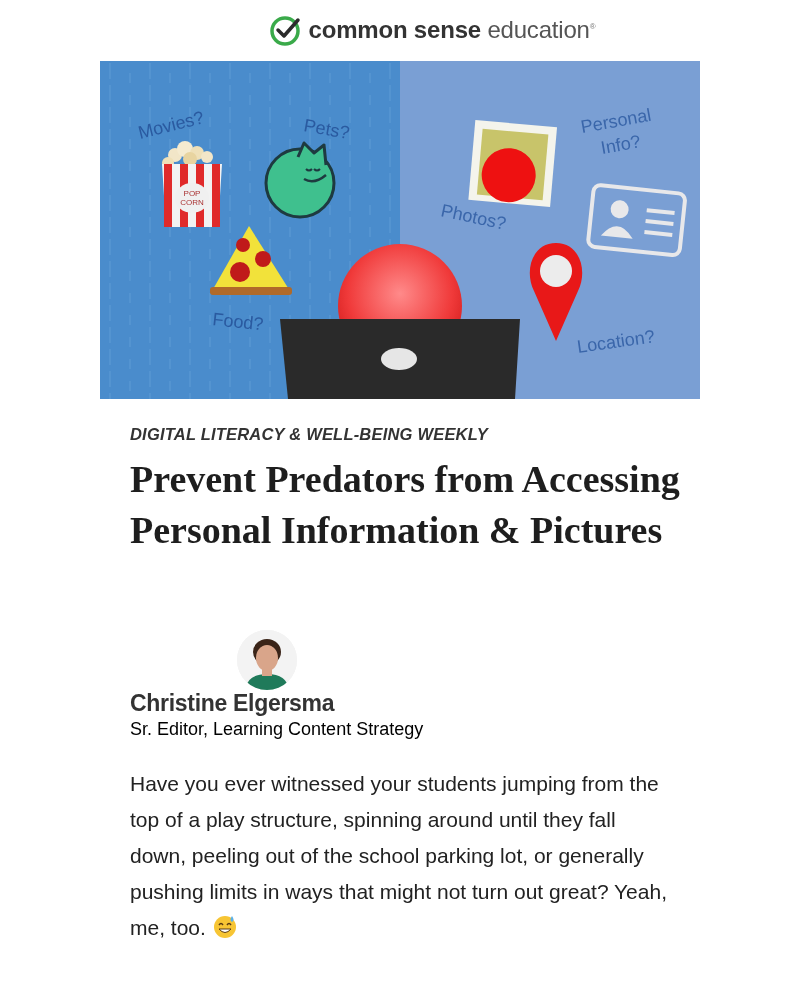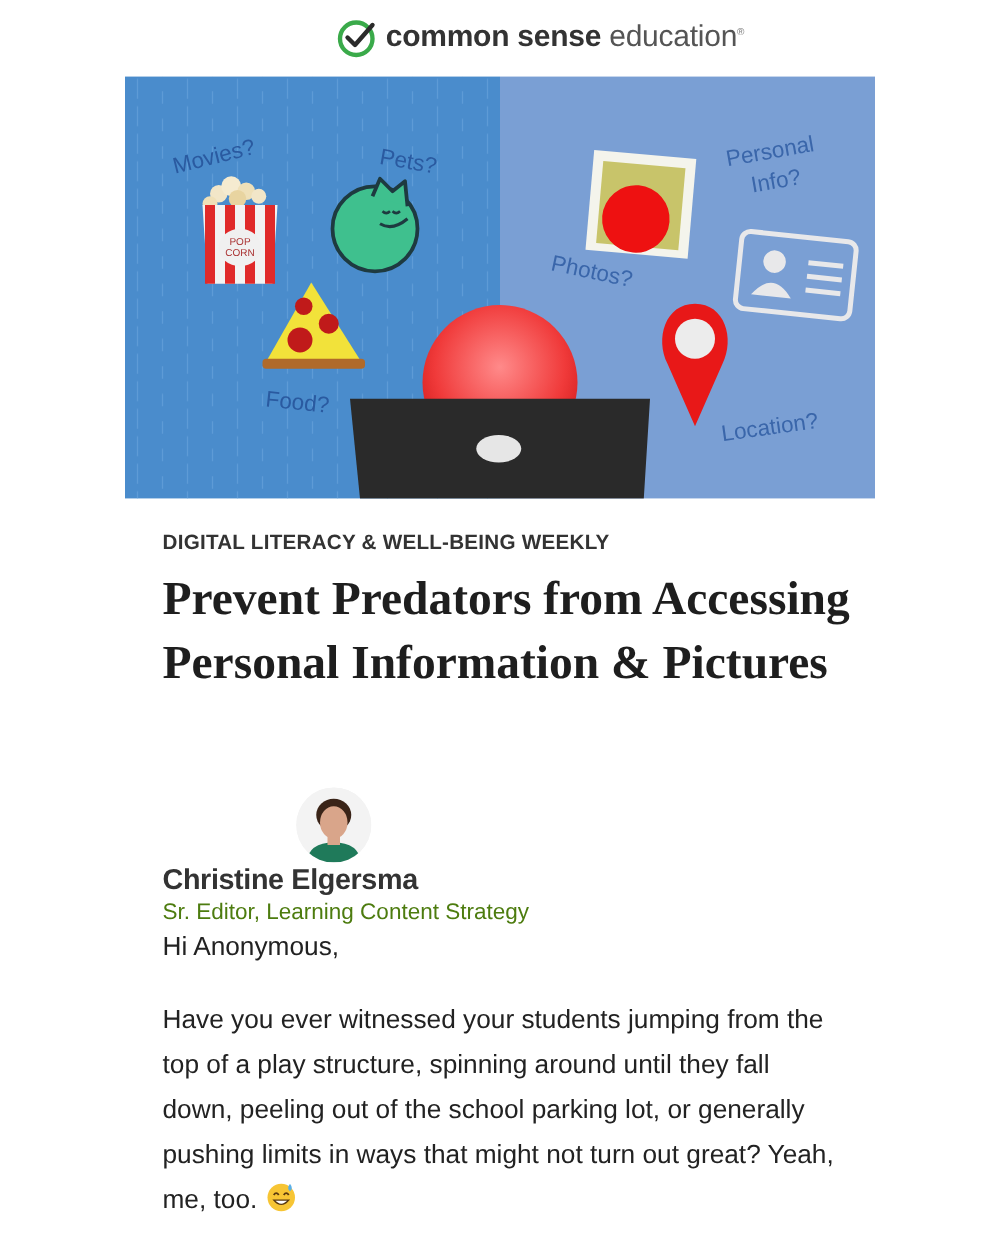--- a/index.html
+++ b/index.html
@@ -10,27 +10,27 @@
   .logo { display: flex; align-items: center; gap: 6px; }
   .logo-icon { width: 34px; height: 34px; }
   .logo-text { font-size: 24px; color: #333; letter-spacing: -0.2px; }
   .logo-text .bold { font-weight: bold; }
   .logo-text .light { font-weight: normal; color: #555; }
   .logo-text .reg { font-size: 8px; vertical-align: super; color: #777; }
 
   .hero { position: absolute; left: 100px; top: 61px; width: 600px; height: 338px; overflow: hidden; }
   .hero svg { width: 600px; height: 338px; display: block; }
 
-  .kicker { position: absolute; left: 130px; top: 425px; font-size: 16.5px; font-weight: bold; color: #333; letter-spacing: 0.2px; }
+  .kicker { position: absolute; left: 130px; top: 425px; font-size: 16.5px; font-weight: bold; color: #333; letter-spacing: 0.2px; font-style: italic; }
   .title { position: absolute; left: 130px; top: 454px; width: 560px; font-family: "Liberation Serif", "DejaVu Serif", serif; font-size: 38px; line-height: 51px; color: #1e1e1e; }
 
   .author { position: absolute; left: 130px; top: 630px; display: flex; align-items: center; flex-direction: column; }
   .avatar { width: 60px; height: 60px; border-radius: 50%; overflow: hidden; background: #f2f2f2; margin-right: 20px; }
   .author-name { font-size: 23px; font-weight: bold; color: #333; letter-spacing: -0.3px; }
-  .author-role { font-size: 18px; color: #4d7c0f; margin-top: 2px; }
+  .author-role { font-size: 18px; color: #000000; margin-top: 2px; }
 
   .body-text { position: absolute; left: 130px; top: 742px; width: 540px; font-size: 21px; color: #222; }
   .greeting { line-height: 32px; }
   .para { margin-top: 24px; line-height: 36px; }
   .emoji { display: inline-block; width: 26px; height: 26px; vertical-align: -4px; }
 </style>
 </head>
 <body>
 
 <div class="header">
@@ -154,21 +154,20 @@
       <rect x="25" y="38" width="10" height="8" fill="#d9a58a"></rect>
     </svg>
   </div>
   <div>
     <div class="author-name">Christine Elgersma</div>
     <div class="author-role">Sr. Editor, Learning Content Strategy</div>
   </div>
 </div>
 
 <div class="body-text">
-  <p class="greeting">Hi Anonymous,</p>
   <p class="para"><span>Have you ever witnessed your students jumping from the top of a play structure, spinning around until they fall down, peeling out of the school parking lot, or generally pushing limits in ways that might not turn out great? Yeah, me, too.</span>
     <svg class="emoji" viewBox="0 0 26 26">
       <circle cx="13" cy="14" r="11" fill="#f7c534"></circle>
       <path d="M7 12 q2 -3 4 0" fill="none" stroke="#5a3a10" stroke-width="1.5"></path>
       <path d="M15 12 q2 -3 4 0" fill="none" stroke="#5a3a10" stroke-width="1.5"></path>
       <path d="M7 16 Q13 23 19 16 Z" fill="#fff" stroke="#5a3a10" stroke-width="1"></path>
       <path d="M20 3 q3 4 0 6 q-3 -2 0 -6 z" fill="#5ab0e8"></path>
     </svg>
   </p>
 </div>

